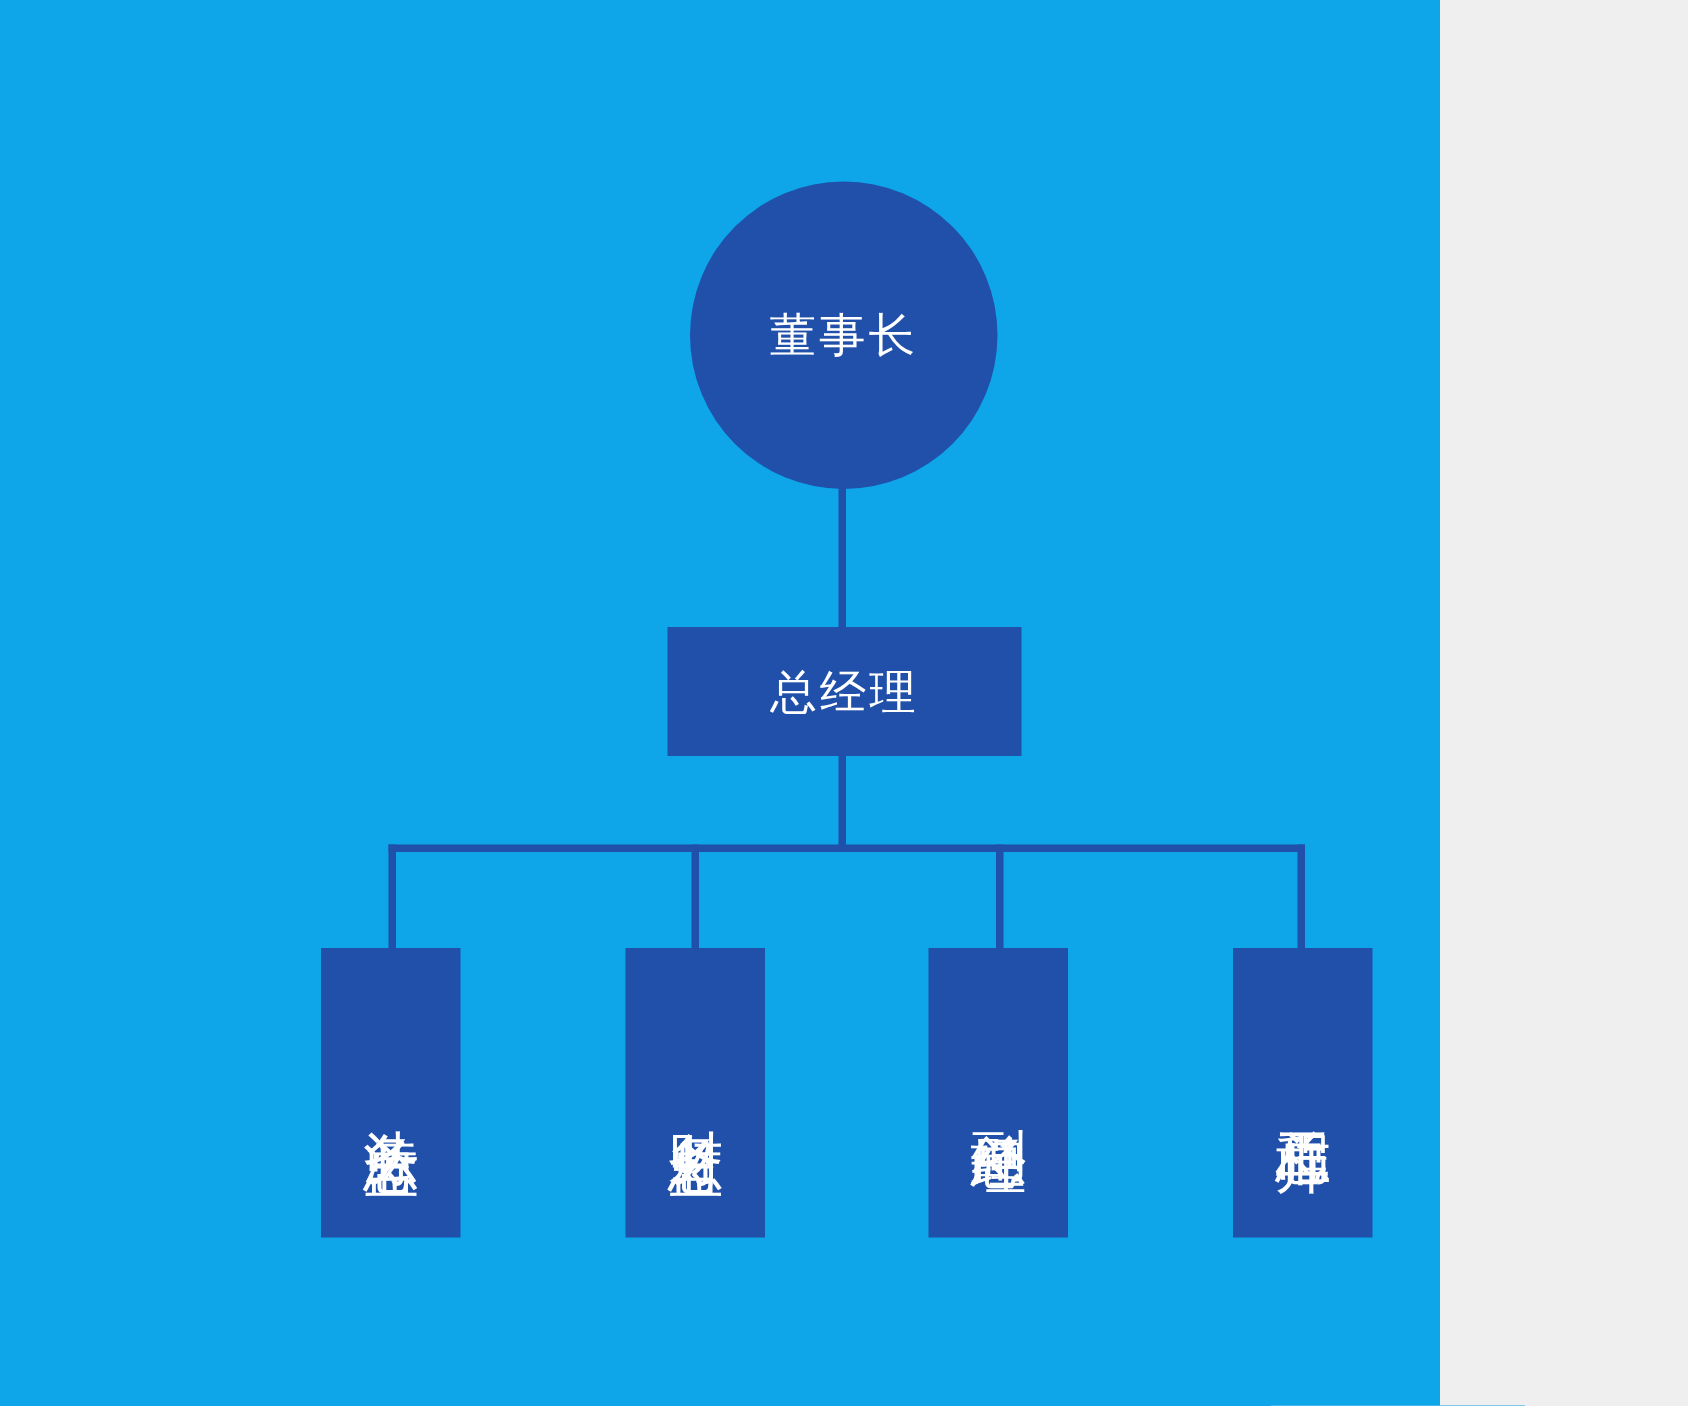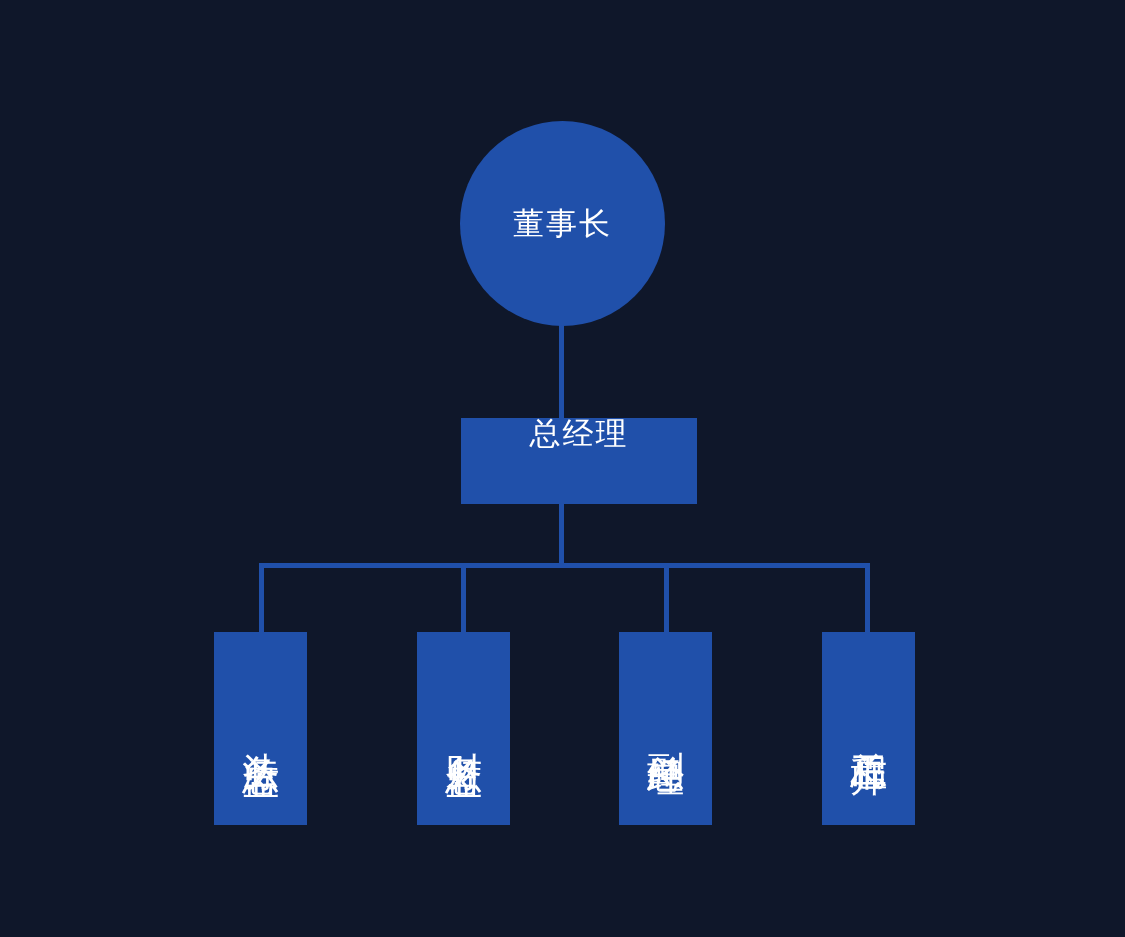--- a/index.html
+++ b/index.html
@@ -8,23 +8,23 @@
   }
   body {
     width: 1125px;
     height: 937px;
     background: #efefef;
     font-family: "Liberation Sans", "DejaVu Sans", sans-serif;
     overflow: hidden;
   }
   #chart-canvas {
     position: relative;
-    width: 1125px;
+    width: 960px;
     height: 937px;
-    background: #0f172a;
+    background: #0ea5e9;
   }
   
   .connector {
     position: absolute;
     background: #2050aa;
   }
   
   .node-circle {
     position: absolute;
     border-radius: 50%;
@@ -40,24 +40,23 @@
     letter-spacing: 2px;
     font-weight: 400;
     white-space: nowrap;
     line-height: 1;
   }
   
   .node-rect {
     position: absolute;
     background: #2050aa;
     display: flex;
-    align-items: flex-start;
+    align-items: center;
     justify-content: center;
     box-sizing: border-box;
-    margin-left: 16px;
   }
   .node-rect .node-label {
     color: #ffffff;
     font-size: 31px;
     letter-spacing: 2px;
     font-weight: 400;
     white-space: nowrap;
     line-height: 1;
   }
   

